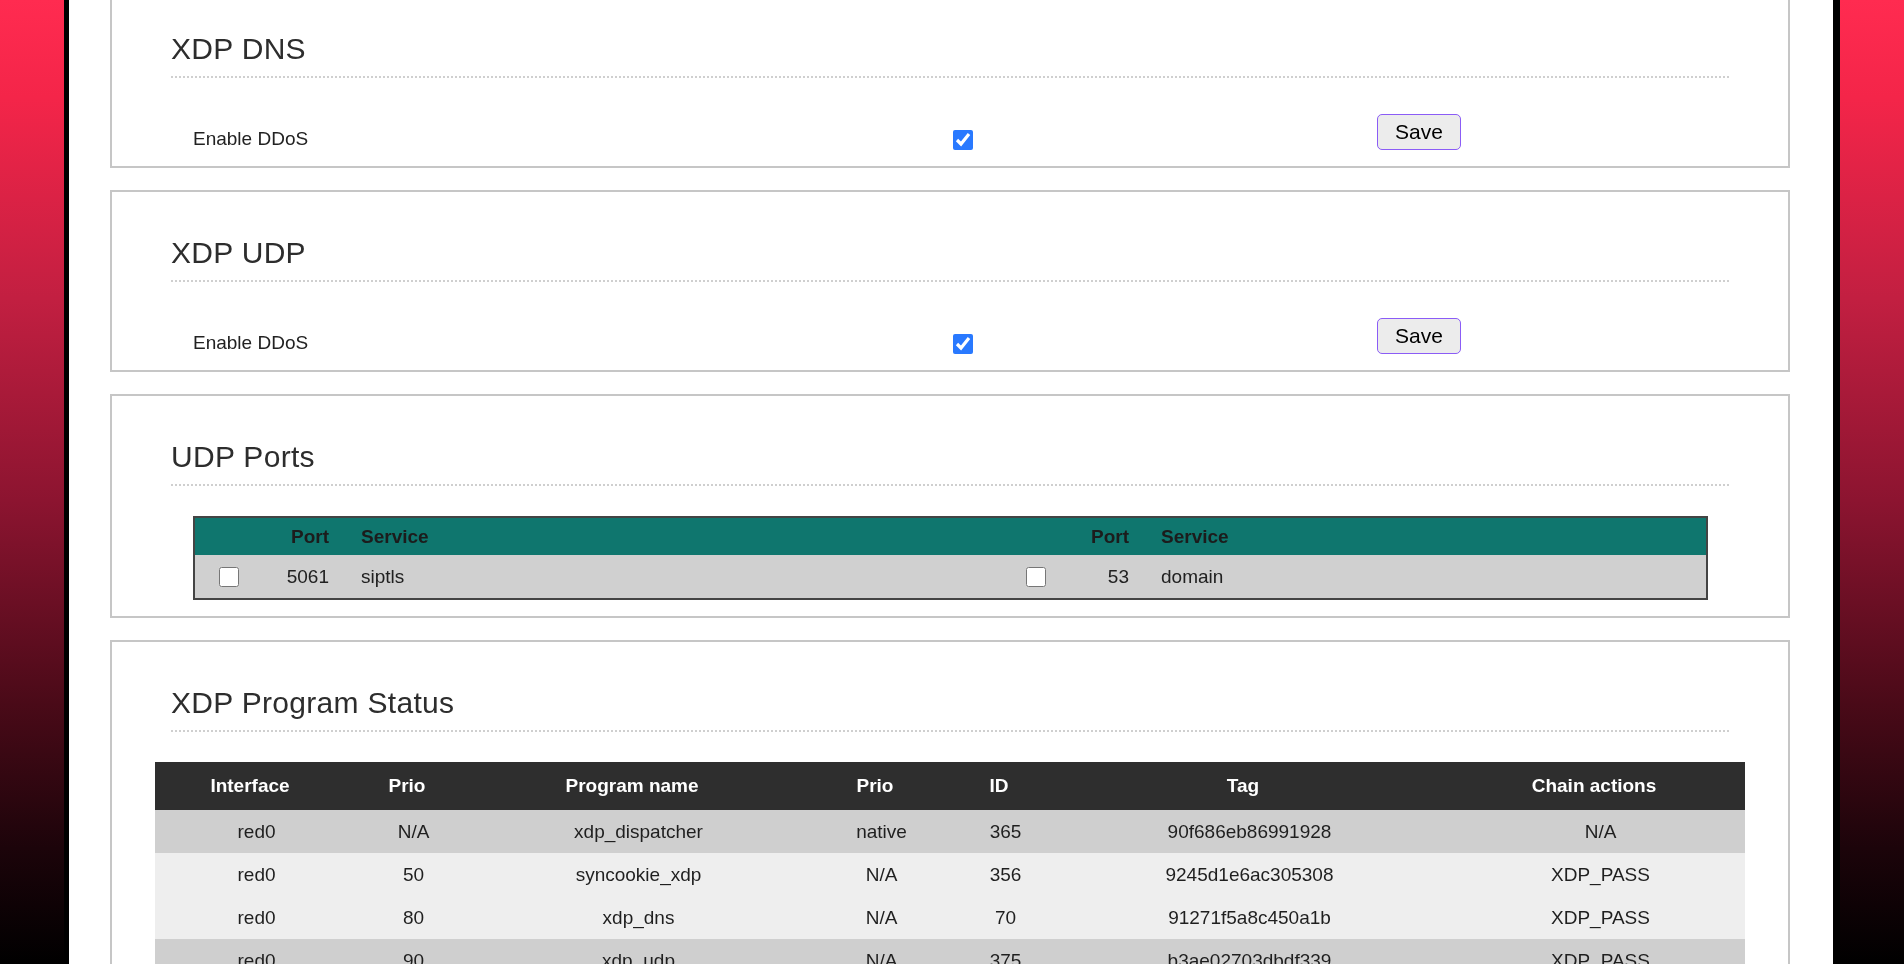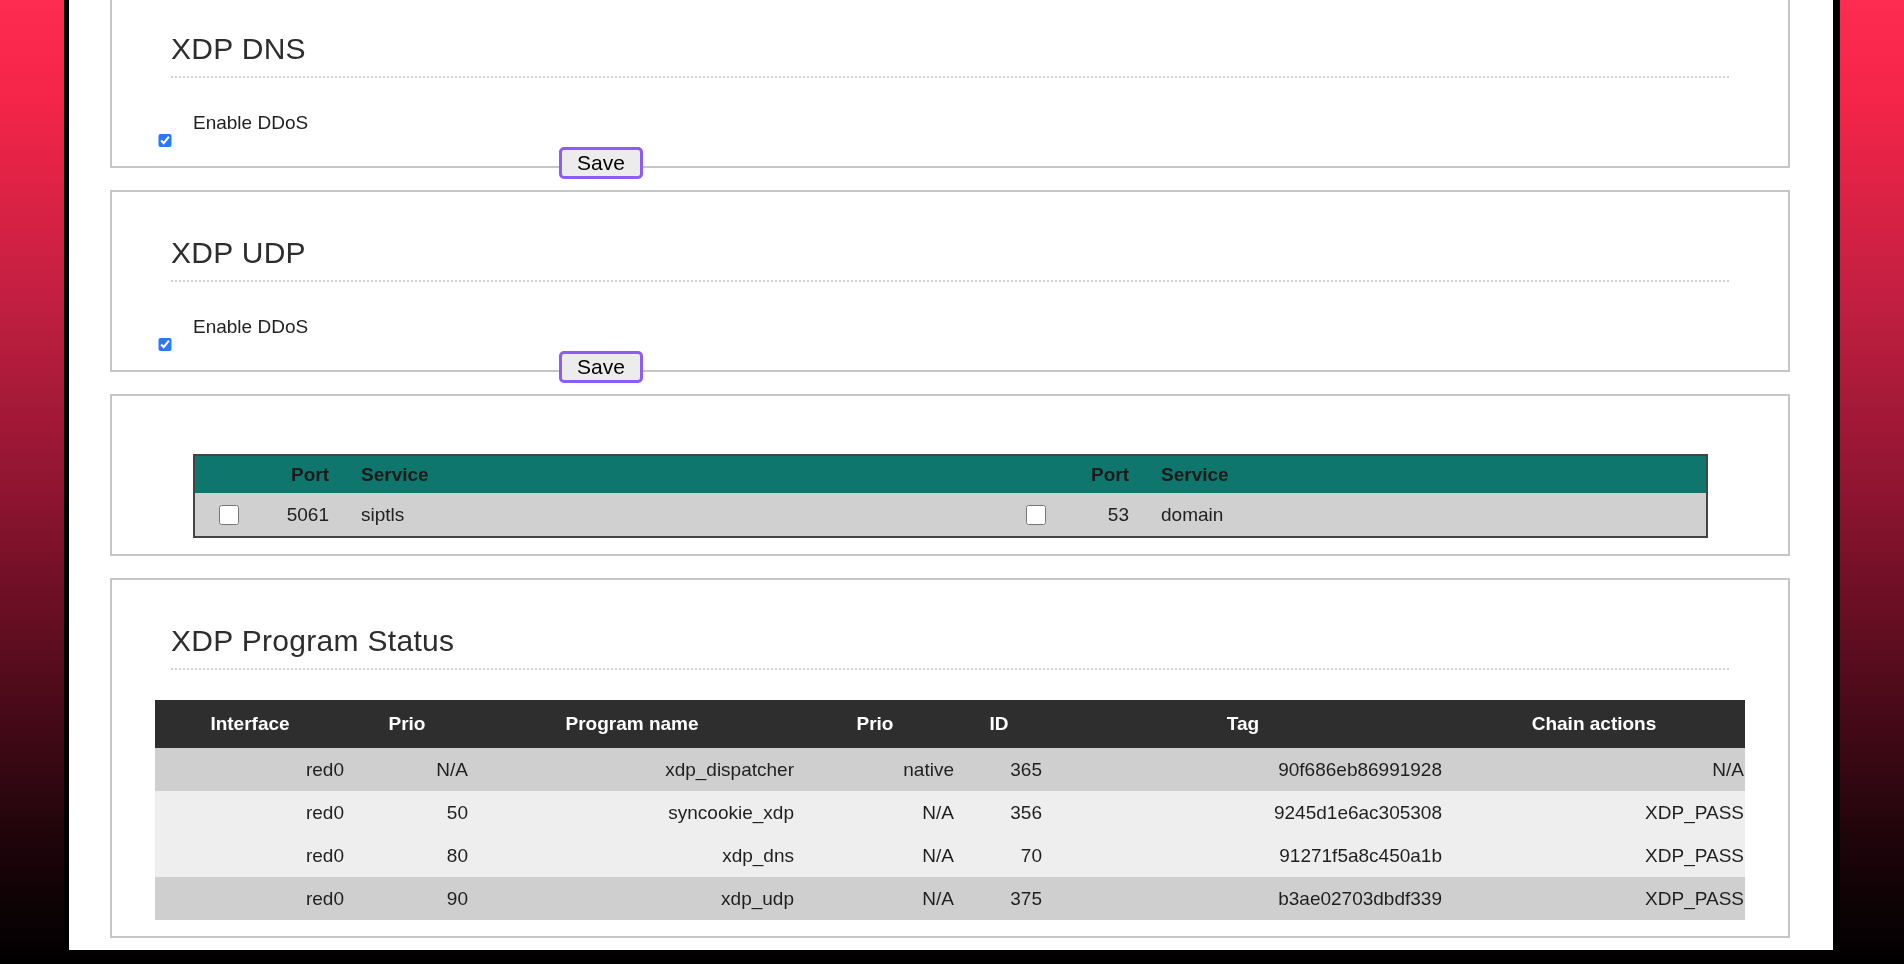--- a/index.html
+++ b/index.html
@@ -32,44 +32,43 @@
     font-size: 30px;
     line-height: 34px;
     font-weight: 500;
     color: #2d2d2d;
     letter-spacing: 0.3px;
     padding-bottom: 10px;
     border-bottom: 2px dotted #cfcfcf;
   }
   .form-row {
     display: flex;
-    align-items: flex-start;
+    align-items: flex-end;
     margin-top: 34px;
     height: 38px;
-    flex-direction: column;
   }
   .form-label {
     font-size: 19px;
     color: #222;
     margin-left: 38px;
     width: 760px;
   }
   .cb {
     width: 20px; height: 20px;
     accent-color: #2979ff;
     margin: 0;
   }
   .save-btn {
     margin-left: 404px;
     width: 84px; height: 36px;
     font-size: 21px;
     font-family: inherit;
     color: #000;
     background: #ececec;
-    border: 3px solid #8b5cf6;
+    border: 1px solid #8b5cf6;
     border-radius: 5px;
   }
   
   .udp-table {
     margin-top: 30px;
     margin-left: 38px;
     width: 1513px;
     border-collapse: collapse;
     table-layout: fixed;
     border: 2px solid #444;
@@ -98,21 +97,21 @@
   }
   .status-table th {
     background: #2e2e2e;
     color: #ffffff;
     font-weight: bold;
     height: 48px;
     text-align: center;
   }
   .status-table td {
     height: 43px;
-    text-align: right;
+    text-align: center;
     padding-left: 14px;
     color: #1f1f1f;
   }
   .status-table tr.r-dark td { background: #cfcfcf; }
   .status-table tr.r-light td { background: #eeeeee; }
 </style>
 </head>
 <body>
 
 <div class="page">
@@ -129,20 +128,21 @@
   <section class="panel">
     <h2 class="panel-title">XDP UDP</h2>
     <div class="form-row">
       <span class="form-label">Enable DDoS</span>
       <input type="checkbox" class="cb" checked="" style="">
       <button class="save-btn">Save</button>
     </div>
   </section>
 
   <section class="panel">
+    <h2 class="panel-title">UDP Ports</h2>
     <table class="udp-table">
       <colgroup>
         <col style="width:68px">
           <col style="width:75px">
           <col style="width:665px">
         <col style="width:68px">
           <col style="width:67px">
           <col style="width:570px">
       </colgroup>
       <thead>

